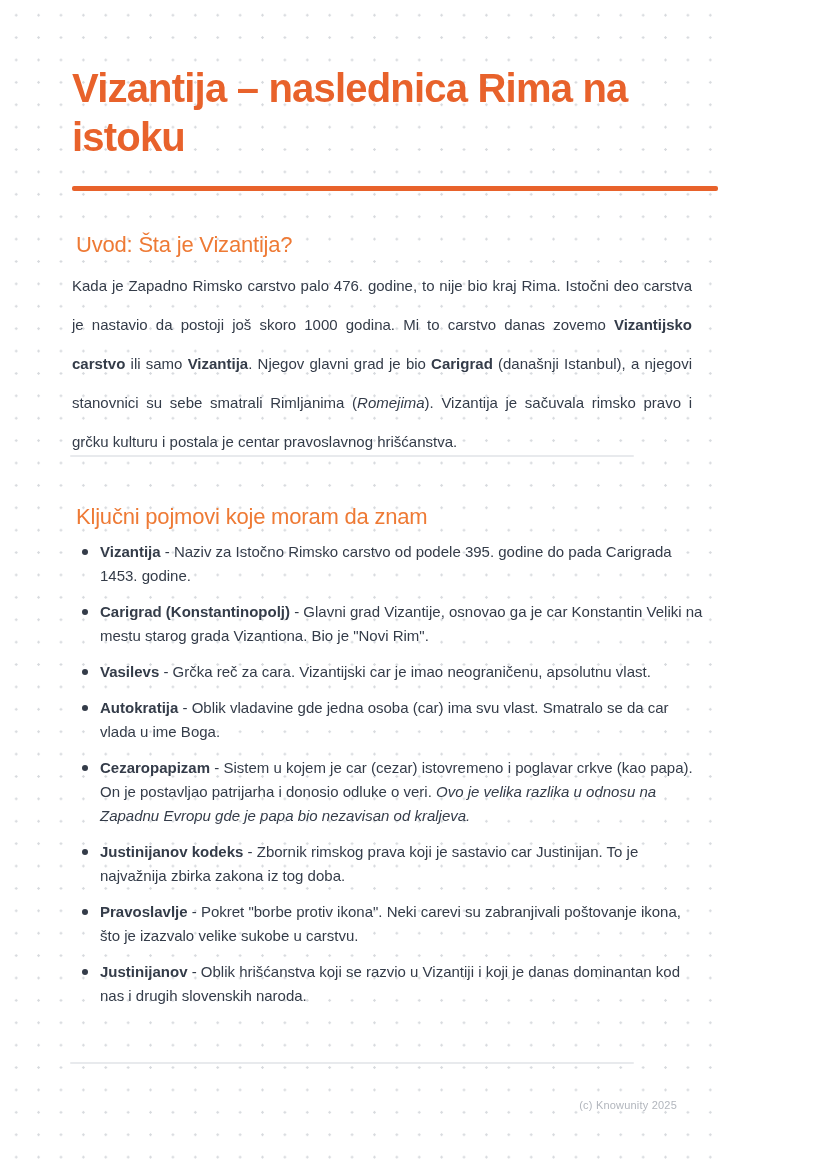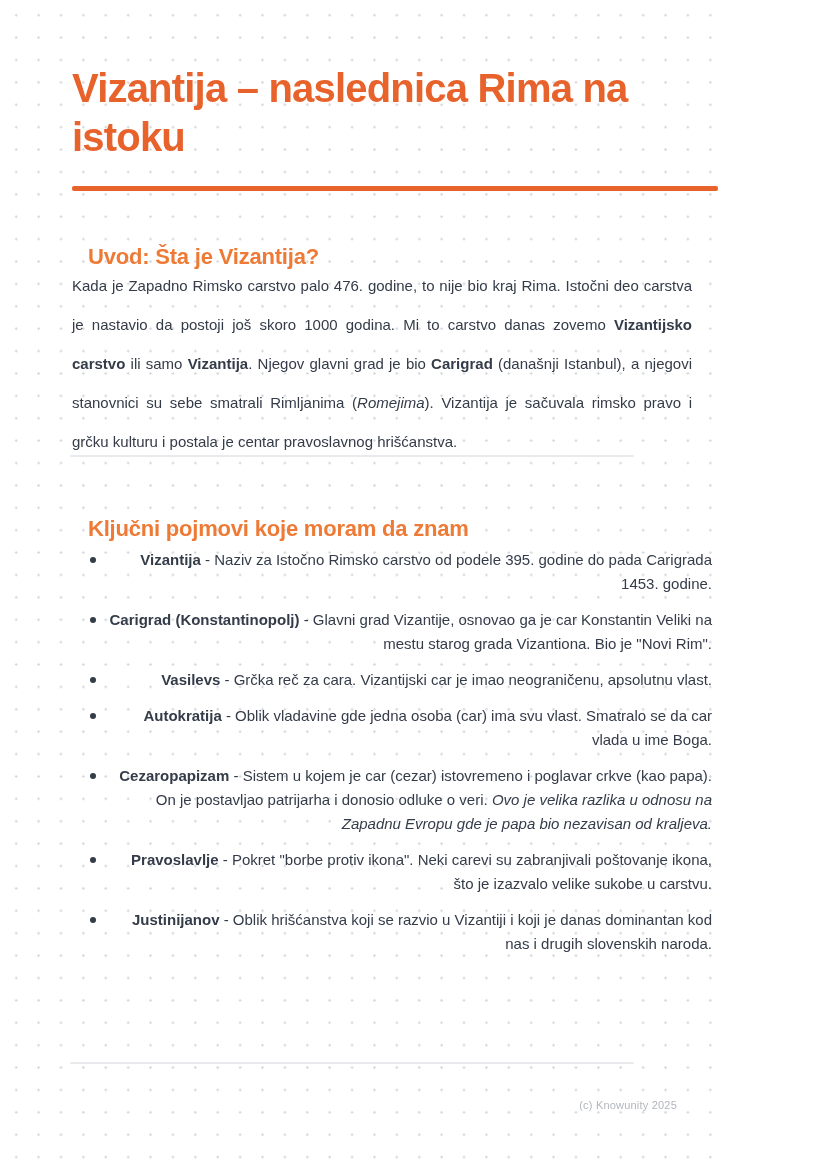--- a/index.html
+++ b/index.html
@@ -29,43 +29,43 @@
     font-size:40px;line-height:1.22;font-weight:800;
     letter-spacing:-0.8px;
     color:#E8622B;margin:0;
   }
   .rule{
     position:absolute;left:72px;top:186px;
     width:646px;height:5px;background:#E8622B;border-radius:2px;
   }
   .h2{
     position:absolute;left:72px;width:660px;
-    font-size:22px;line-height:1.2;font-weight:700;
+    font-size:22px;line-height:1.2;font-weight:400;
     letter-spacing:-0.2px;
-    color:#EE7A35;margin:16px;
+    color:#EE7A35;margin:4px;
   }
   .h2-intro{top:228px;}
   .h2-terms{top:500px;}
   .h2-detail{top:1090px;color:#EE7A35;}
   .para{
     position:absolute;left:72px;top:266px;width:620px;
     font-size:15px;line-height:39px;
     color:#343C49;margin:0;
     text-align:justify;
   }
   .divider{
     position:absolute;left:70px;height:2px;width:564px;
     background:#E8EAED;border:none;margin:0;border-radius:1px;
   }
   .divider-1{top:455px;}
   .divider-2{top:1062px;}
   .terms{
     position:absolute;left:72px;top:540px;width:632px;
-    margin:8px;padding:0;list-style:none;
-    font-size:15px;line-height:24px;color:#343C49;text-align:right;
+    margin:0;padding:0;list-style:none;
+    font-size:15px;line-height:24px;color:#343C49;
   }
   .terms li{
     position:relative;
     padding-left:28px;
     margin:0 0 12px 0;
   }
   .terms li::before{
     content:"";
     position:absolute;left:10px;top:9px;
     width:6px;height:6px;border-radius:50%;
@@ -98,20 +98,21 @@
   <hr class="divider divider-1">
 
   <h2 class="h2 h2-terms">Ključni pojmovi koje moram da znam</h2>
 
   <ul class="terms">
     <li><span class="b">Vizantija</span><span> - Naziv za Istočno Rimsko carstvo od podele 395. godine do pada Carigrada 1453. godine.</span></li>
     <li><span class="b">Carigrad (Konstantinopolj)</span><span> - Glavni grad Vizantije, osnovao ga je car Konstantin Veliki na mestu starog grada Vizantiona. Bio je "Novi Rim".</span></li>
     <li><span class="b">Vasilevs</span><span> - Grčka reč za cara. Vizantijski car je imao neograničenu, apsolutnu vlast.</span></li>
     <li><span class="b">Autokratija</span><span> - Oblik vladavine gde jedna osoba (car) ima svu vlast. Smatralo se da car vlada u ime Boga.</span></li>
     <li><span class="b">Cezaropapizam</span><span> - Sistem u kojem je car (cezar) istovremeno i poglavar crkve (kao papa). On je postavljao patrijarha i donosio odluke o veri. </span><span class="i">Ovo je velika razlika u odnosu na Zapadnu Evropu gde je papa bio nezavisan od kraljeva.</span></li>
+    <li><span class="b">Justinijanov kodeks</span><span> - Zbornik rimskog prava koji je sastavio car Justinijan. To je najvažnija zbirka zakona iz tog doba.</span></li>
     <li><span class="b">Pravoslavlje</span><span> - Pokret "borbe protiv ikona". Neki carevi su zabranjivali poštovanje ikona, što je izazvalo velike sukobe u carstvu.</span></li>
     <li><span class="b">Justinijanov</span><span> - Oblik hrišćanstva koji se razvio u Vizantiji i koji je danas dominantan kod nas i drugih slovenskih naroda.</span></li>
   </ul>
 
   <hr class="divider divider-2">
 
 
   <div class="footer">(c) Knowunity 2025</div>
 
 </div>

